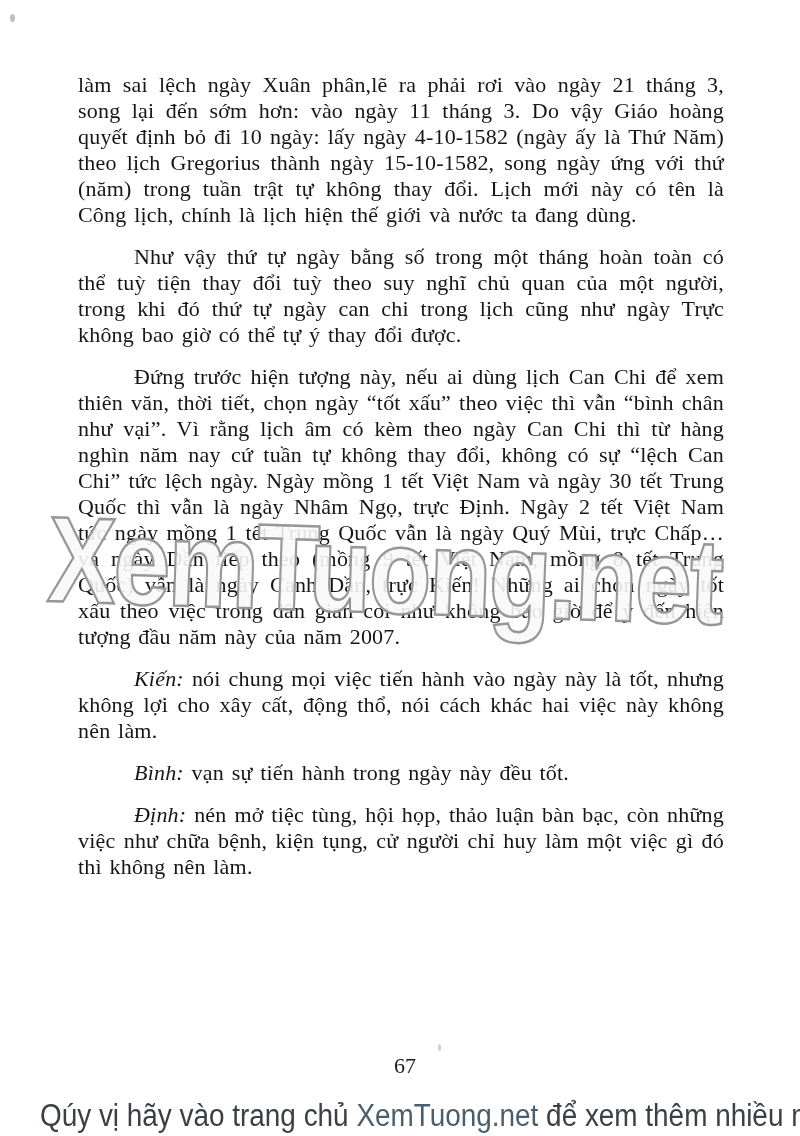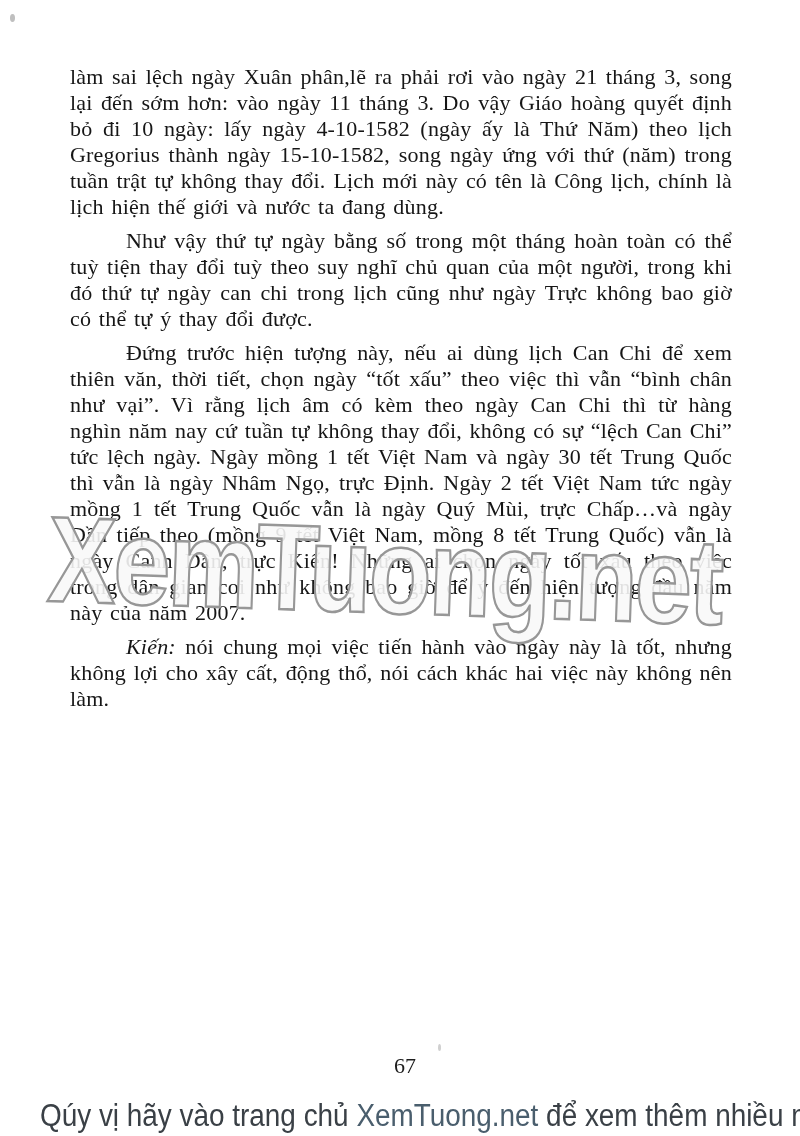--- a/index.html
+++ b/index.html
@@ -16,21 +16,21 @@
     left: 62px; top: 56px;
     width: 678px;
     font-size: 22px;
     line-height: 26px;
     color: #161616;
     text-align: justify;
     text-justify: inter-word;
     letter-spacing: 0.2px;
     word-spacing: 2px;
   }
-  .para { margin: 8px; }
+  .para { margin: 16px; }
   .para.indent { text-indent: 56px; }
   .para i { }
   .watermark {
     position: absolute;
     left: 50px; top: 498px;
     width: 820px;
     font-family: "Liberation Sans", sans-serif;
     font-weight: bold;
     font-size: 122px;
     line-height: 1;
@@ -79,20 +79,22 @@
 
 <div class="page">
 
   <div class="speck s1"></div>
 
   <div class="text-block" id="text-block">
       <p class="para">làm sai lệch ngày Xuân phân,lẽ ra phải rơi vào ngày 21 tháng 3, song lại đến sớm hơn: vào ngày 11 tháng 3. Do vậy Giáo hoàng quyết định bỏ đi 10 ngày: lấy ngày 4-10-1582 (ngày ấy là Thứ Năm) theo lịch Gregorius thành ngày 15-10-1582, song ngày ứng với thứ (năm) trong tuần trật tự không thay đổi. Lịch mới này có tên là Công lịch, chính là lịch hiện thế giới và nước ta đang dùng.</p>
       <p class="para indent">Như vậy thứ tự ngày bằng số trong một tháng hoàn toàn có thể tuỳ tiện thay đổi tuỳ theo suy nghĩ chủ quan của một người, trong khi đó thứ tự ngày can chi trong lịch cũng như ngày Trực không bao giờ có thể tự ý thay đổi được.</p>
       <p class="para indent">Đứng trước hiện tượng này, nếu ai dùng lịch Can Chi để xem thiên văn, thời tiết, chọn ngày “tốt xấu” theo việc thì vẫn “bình chân như vại”. Vì rằng lịch âm có kèm theo ngày Can Chi thì từ hàng nghìn năm nay cứ tuần tự không thay đổi, không có sự “lệch Can Chi” tức lệch ngày. Ngày mồng 1 tết Việt Nam và ngày 30 tết Trung Quốc thì vẫn là ngày Nhâm Ngọ, trực Định. Ngày 2 tết Việt Nam tức ngày mồng 1 tết Trung Quốc vẫn là ngày Quý Mùi, trực Chấp…và ngày Dần tiếp theo (mồng 9 tết Việt Nam, mồng 8 tết Trung Quốc) vẫn là ngày Canh Dần, trực Kiến! Những ai chọn ngày tốt xấu theo việc trong dân gian coi như không bao giờ để ý đến hiện tượng đầu năm này của năm 2007.</p>
       <p class="para indent"><i>Kiến:</i> nói chung mọi việc tiến hành vào ngày này là tốt, nhưng không lợi cho xây cất, động thổ, nói cách khác hai việc này không nên làm.</p>
+      <p class="para indent"><i>Bình:</i> vạn sự tiến hành trong ngày này đều tốt.</p>
+      <p class="para indent"><i>Định:</i> nén mở tiệc tùng, hội họp, thảo luận bàn bạc, còn những việc như chữa bệnh, kiện tụng, cử người chỉ huy làm một việc gì đó thì không nên làm.</p>
     </div>
 
   <div class="watermark">XemTuong.net</div>
 
   <div class="speck s2"></div>
 
   <div class="page-number">67</div>
 
   <div class="footer"><span>Qúy vị hãy vào trang chủ </span><span class="brand">XemTuong.net</span><span> để xem thêm nhiều mục hay khác</span></div>
 

